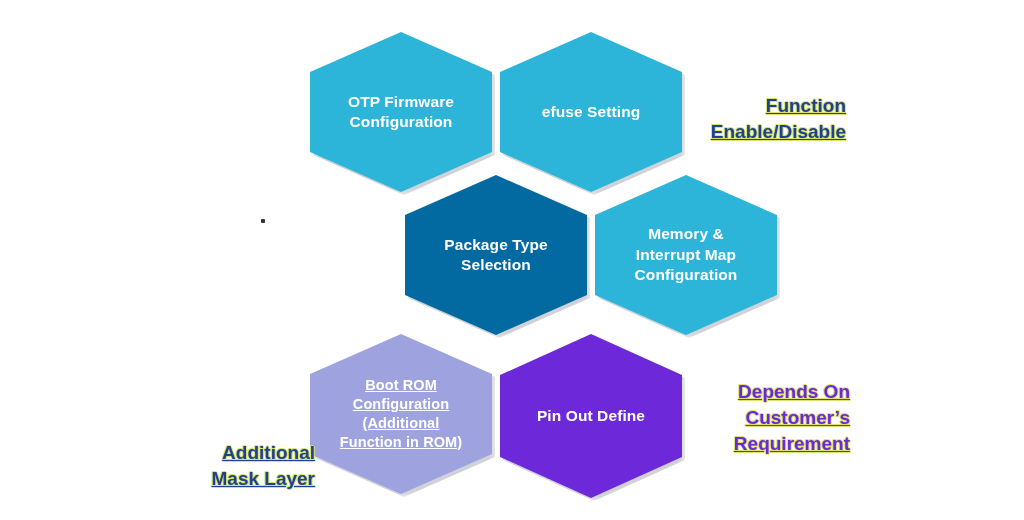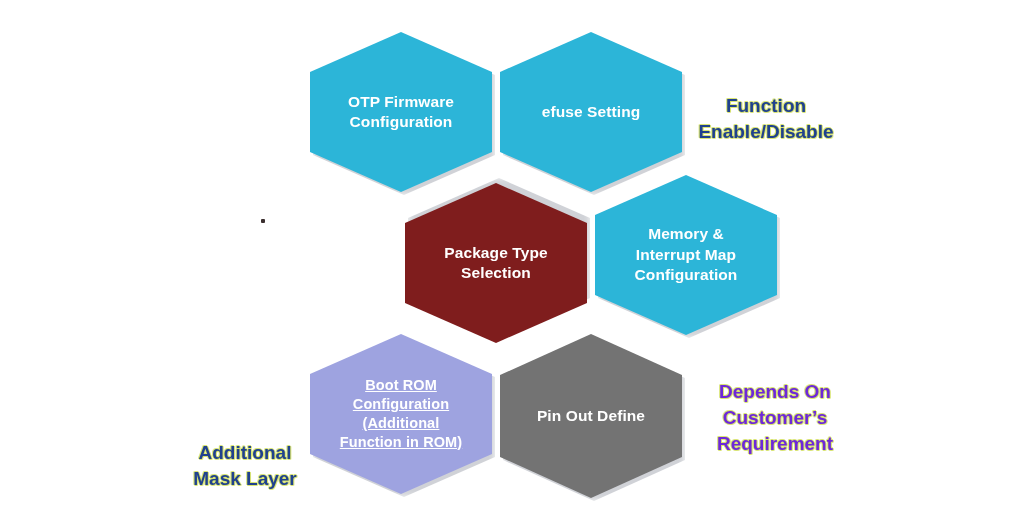--- a/index.html
+++ b/index.html
@@ -52,29 +52,30 @@
     text-decoration: underline;
   }
 
   
   .anno {
     position: absolute;
     font-weight: bold;
     font-size: 19px;
     line-height: 1.38;
     color: #20418e;
-    text-align: center;
+    text-align: right;
     text-shadow:
        1px  0   0 rgba(214,226,106,0.85),
       -1px  0   0 rgba(214,226,106,0.85),
        0    1px 0 rgba(214,226,106,0.85),
        0   -1px 0 rgba(214,226,106,0.85),
        1px  1px 0 rgba(214,226,106,0.55),
       -1px -1px 0 rgba(214,226,106,0.55);
     user-select: none;
+    text-decoration: underline;
   }
 
   .dot {
     position: absolute;
     width: 4px;
     height: 4px;
     background: #3b2f2f;
     border-radius: 1px;
   }
 </style>
@@ -85,33 +86,33 @@
   <div id="hex-layer">
       <div class="hex-shadow" style="left: 313px; top: 35px; width: 182px; height: 160px;"></div>
       <div class="hex" style="left: 310px; top: 32px; width: 182px; height: 160px; background: rgb(44, 181, 216);">
         <div class="hex-label">OTP Firmware<br>Configuration</div>
       </div>
       <div class="hex-shadow" style="left: 503px; top: 35px; width: 182px; height: 160px;"></div>
       <div class="hex" style="left: 500px; top: 32px; width: 182px; height: 160px; background: rgb(44, 181, 216);">
         <div class="hex-label">efuse Setting</div>
       </div>
       <div class="hex-shadow" style="left: 408px; top: 178px; width: 182px; height: 160px;"></div>
-      <div class="hex" style="left: 405px; top: 183px; width: 182px; height: 160px; background: #7f1d1d;">
+      <div class="hex" style="left: 405px; top: 175px; width: 182px; height: 160px; background: #0369a1;">
         <div class="hex-label">Package Type<br>Selection</div>
       </div>
       <div class="hex-shadow" style="left: 598px; top: 178px; width: 182px; height: 160px;"></div>
       <div class="hex" style="left: 595px; top: 175px; width: 182px; height: 160px; background: rgb(44, 181, 216); justify-content: center;">
         <div class="hex-label">Memory &amp;<br>Interrupt Map<br>Configuration</div>
       </div>
       <div class="hex-shadow" style="left: 313px; top: 337px; width: 182px; height: 160px;"></div>
       <div class="hex" style="left: 310px; top: 334px; width: 182px; height: 160px; background: rgb(158, 163, 224);">
         <div class="hex-label small">Boot ROM<br>Configuration<br>(Additional<br>Function in ROM)</div>
       </div>
       <div class="hex-shadow" style="left: 503px; top: 337px; width: 182px; height: 164px;"></div>
-      <div class="hex" style="left: 500px; top: 334px; width: 182px; height: 164px; background: #737373; align-items: center;">
+      <div class="hex" style="left: 500px; top: 334px; width: 182px; height: 164px; background: #6d28d9; align-items: center;">
         <div class="hex-label">Pin Out Define</div>
       </div>
     </div>
   <div id="anno-layer">
       <div class="anno" style="left: 686px; top: 93px; width: 160px; color: rgb(32, 65, 142);">Function<br>Enable/Disable</div>
       <div class="anno" style="left: 175px; top: 392px; width: 140px; color: rgb(32, 65, 142); margin-top: 48px;">Additional<br>Mask Layer</div>
       <div class="anno" style="left: 700px; top: 379px; width: 150px; color: #6d28d9;">Depends On<br>Customer’s<br>Requirement</div>
     </div>
   <div id="mark-layer">
       <div class="dot" style="left: 261px; top: 219px;"></div>

